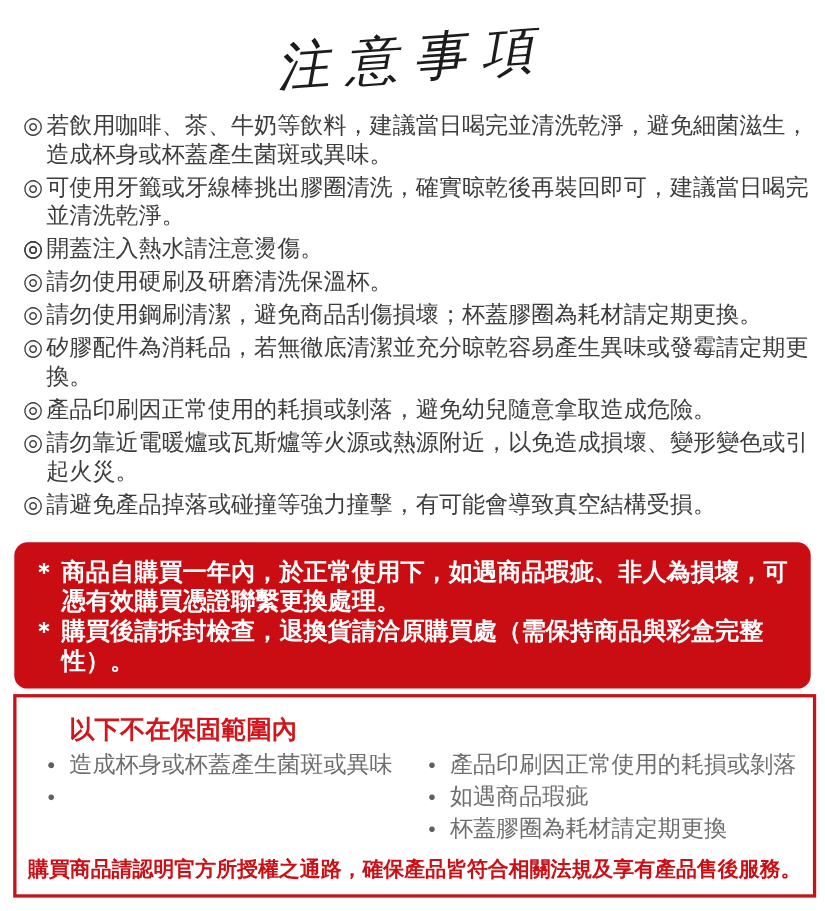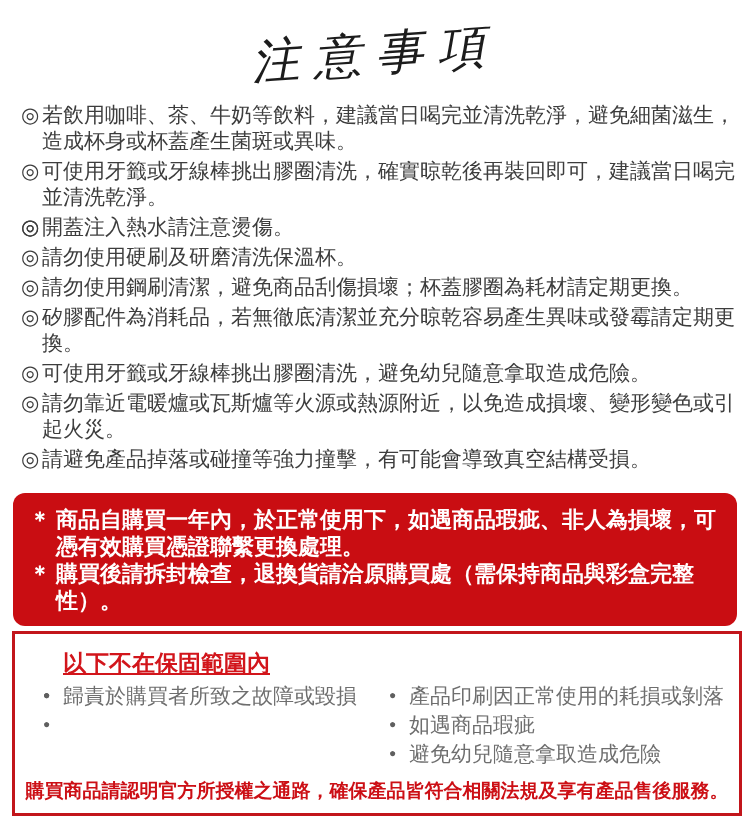--- a/index.html
+++ b/index.html
@@ -77,21 +77,20 @@
     border: 3px solid #c2151b;
     background: #ffffff;
     padding-top: 15px;
   }
   .exclusions h2 {
     margin-left: 48px;
     font-size: 23px;
     font-weight: bold;
     color: #d2151b;
     line-height: 28px;
-    text-decoration: underline;
   }
   .cols {
     display: flex;
     margin-top: 4px;
   }
   .col { list-style: none; }
   .col-left  { margin-left: 26px; width: 346px; }
   .col-right { margin-left: 0; flex: 1; }
   .col li {
     position: relative;
@@ -125,42 +124,42 @@
   <h1 class="title">注意事項</h1>
 
   <ul class="notes">
     <li><span class="nm">◎</span><span>若飲用咖啡、茶、牛奶等飲料，建議當日喝完並清洗乾淨，避免細菌滋生，造成杯身或杯蓋產生菌斑或異味。</span></li>
     <li><span class="nm">◎</span><span>可使用牙籤或牙線棒挑出膠圈清洗，確實晾乾後再裝回即可，建議當日喝完並清洗乾淨。</span></li>
     <li><span class="nm">◎</span></li>
     <li><span class="nm">◎</span><span>開蓋注入熱水請注意燙傷。</span></li>
     <li><span class="nm">◎</span><span>請勿使用硬刷及研磨清洗保溫杯。</span></li>
     <li><span class="nm">◎</span><span>請勿使用鋼刷清潔，避免商品刮傷損壞；杯蓋膠圈為耗材請定期更換。</span></li>
     <li><span class="nm">◎</span><span>矽膠配件為消耗品，若無徹底清潔並充分晾乾容易產生異味或發霉請定期更換。</span></li>
-    <li><span class="nm">◎</span><span>可使用牙籤或牙線棒挑出膠圈清洗，避免幼兒隨意拿取造成危險。</span></li>
+    <li><span class="nm">◎</span><span>產品印刷因正常使用的耗損或剝落，避免幼兒隨意拿取造成危險。</span></li>
     <li><span class="nm">◎</span><span>請勿靠近電暖爐或瓦斯爐等火源或熱源附近，以免造成損壞、變形變色或引起火災。</span></li>
     <li><span class="nm">◎</span><span>請避免產品掉落或碰撞等強力撞擊，有可能會導致真空結構受損。</span></li>
   </ul>
 
   <div class="warranty">
     <ul>
       <li><span class="wm">＊</span><span>商品自購買一年內，於正常使用下，如遇商品瑕疵、非人為損壞，可憑有效購買憑證聯繫更換處理。</span></li>
       <li><span class="wm">＊</span><span>購買後請拆封檢查，退換貨請洽原購買處（需保持商品與彩盒完整性）。</span></li>
     </ul>
   </div>
 
   <div class="exclusions">
     <h2>以下不在保固範圍內</h2>
     <div class="cols">
       <ul class="col col-left">
         <li><span class="dm">●</span></li>
-        <li><span class="dm">●</span><span>歸責於購買者所致之故障或毀損</span></li>
+        <li><span class="dm">●</span><span>造成杯身或杯蓋產生菌斑或異味</span></li>
         <li><span class="dm">●</span></li>
       </ul>
       <ul class="col col-right">
         <li><span class="dm">●</span><span>產品印刷因正常使用的耗損或剝落</span></li>
         <li><span class="dm">●</span><span>如遇商品瑕疵</span></li>
-        <li><span class="dm">●</span><span>避免幼兒隨意拿取造成危險</span></li>
+        <li><span class="dm">●</span><span>杯蓋膠圈為耗材請定期更換</span></li>
       </ul>
     </div>
     <div class="footer-notice">購買商品請認明官方所授權之通路，確保產品皆符合相關法規及享有產品售後服務。</div>
   </div>
 
 </div>
 
 </body></html>

